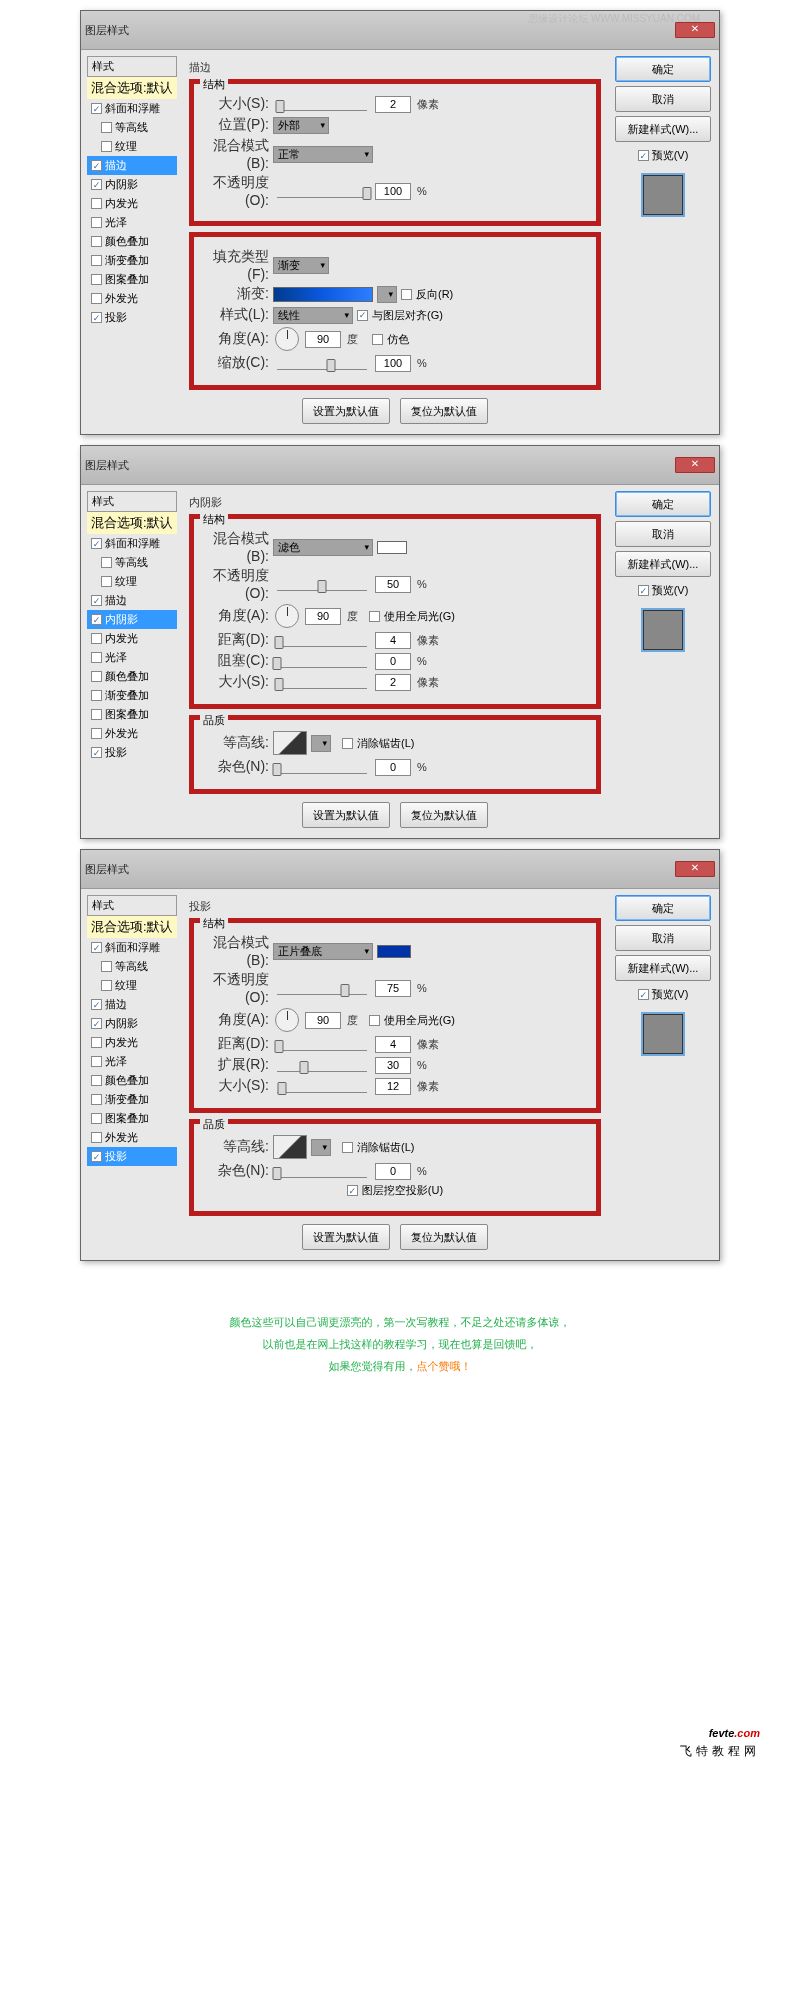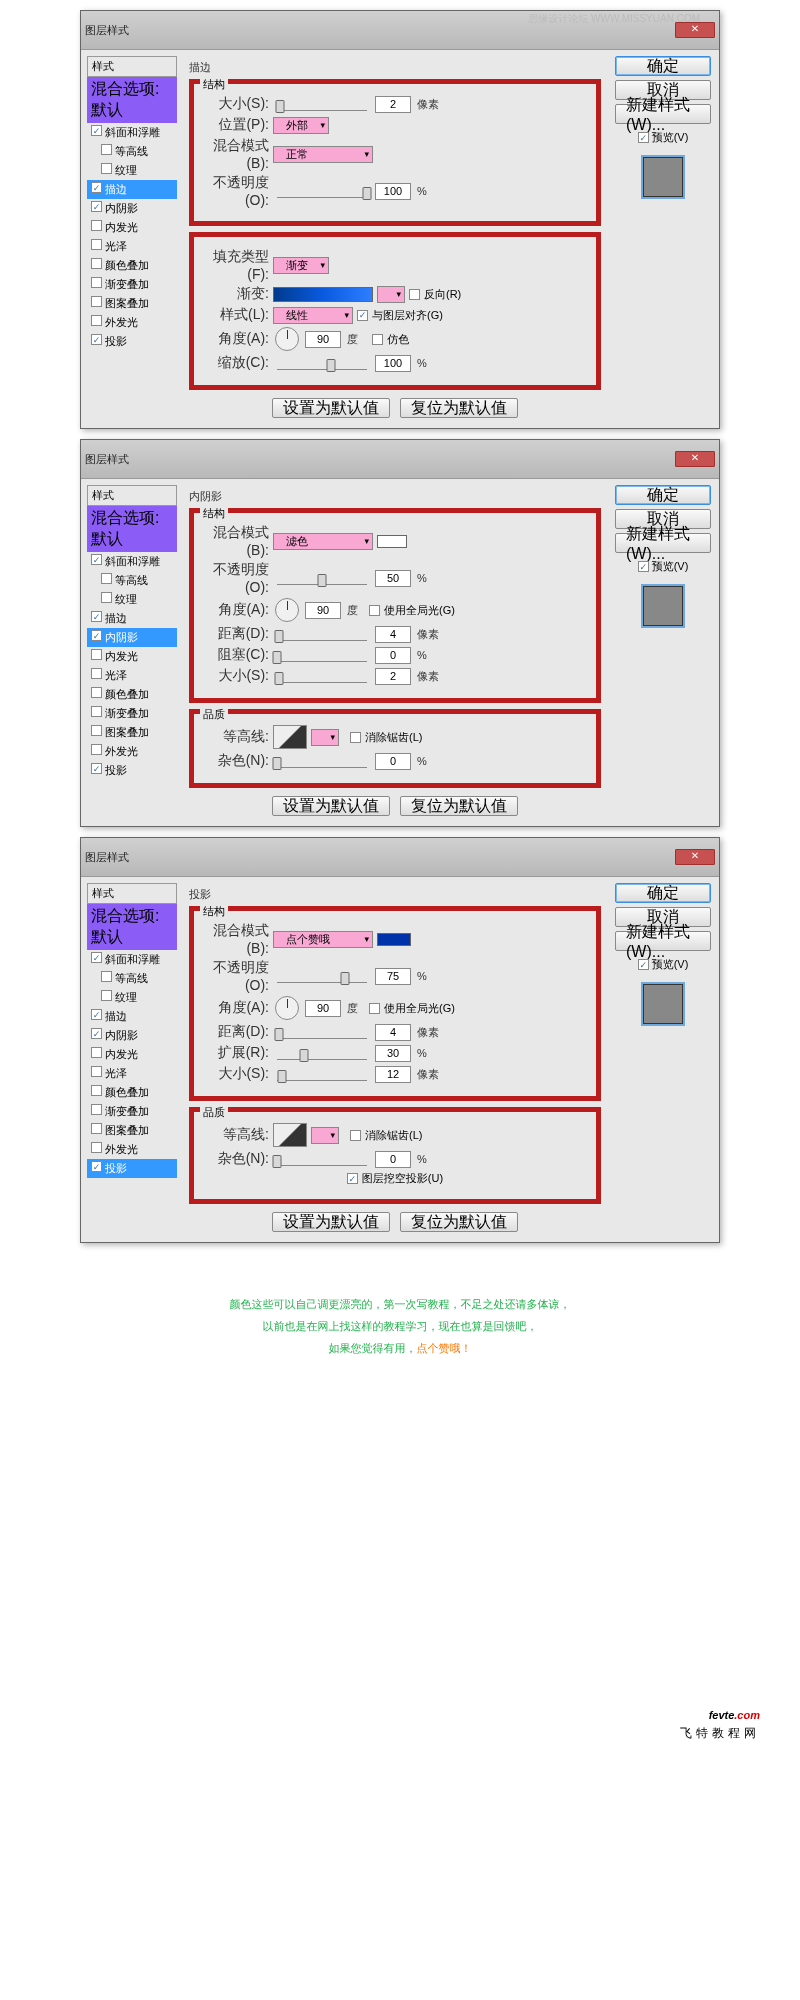--- a/index.html
+++ b/index.html
@@ -4,40 +4,40 @@
 <style>
 *{box-sizing:border-box;margin:0;padding:0;font-family:"Microsoft YaHei",SimSun,sans-serif;font-size:11px}
 body{background:#fff;width:800px}
 .dialog{margin:10px 80px;border:1px solid #666;background:#e8e8e8;box-shadow:2px 2px 6px rgba(0,0,0,.3)}
 .titlebar{height:39px;background:linear-gradient(#d0d0d0,#b8b8b8);display:flex;align-items:center;padding:0 4px;border-bottom:1px solid #999}
 .titlebar-text{flex:1;font-size:11px;color:#222}
 .close-btn{width:40px;height:16px;background:#c75050;border:1px solid #a03030;border-radius:1px;color:#fff;text-align:center;line-height:12px;cursor:pointer;font-size:10px}
 .dlg-body{display:flex;padding:6px;gap:4px;min-height:340px}
 .styles-col{width:90px}
 .styles-title{background:#e8e8e8;padding:2px 4px;border:1px solid #999;font-size:11px}
-.styles-sub{padding:2px 4px;font-size:16px;background:#8b5cf6}
-.style-item{display:flex;align-items:flex-start;padding:2px 4px;gap:3px;cursor:pointer}
+.styles-sub{padding:2px 4px;font-size:13px;background:#fef9c3}
+.style-item{display:flex;align-items:center;padding:2px 4px;gap:3px;cursor:pointer}
 .style-item.sel{background:#3399ff;color:#fff}
 .chk{width:11px;height:11px;border:1px solid #888;background:#fff;display:inline-flex;align-items:center;justify-content:center;font-size:9px;color:#3a6ea5;flex-shrink:0}
 .chk.on::before{content:"✓"}
 .main-col{flex:1;padding:4px 8px}
 .panel-title{font-size:11px;margin-bottom:4px;color:#333}
 .group{border:5px solid #b91c1c;padding:8px 10px 10px;margin-bottom:6px;position:relative}
 .group-label{position:absolute;top:-7px;left:6px;background:#e8e8e8;padding:0 3px;font-size:11px}
 .row{display:flex;align-items:center;margin:3px 0;gap:4px}
 .lbl{width:65px;text-align:right;font-size:14px;color:#333}
 .slider{flex:0 0 90px;height:14px;position:relative;border-bottom:1px solid #888;margin:0 4px}
 .slider-thumb{position:absolute;top:3px;width:9px;height:13px;background:#d8d8d8;border:1px solid #666;transform:translateX(-50%);border-radius:1px}
 .num-input{width:36px;height:17px;border:1px solid #888;background:#fff;text-align:center;font-size:11px}
 .unit{font-size:11px;color:#333;margin-left:2px}
-.select{height:17px;border:1px solid #888;background:#f9a8d4;padding:0 14px 0 12px;position:relative;font-size:11px;display:inline-flex;align-items:center}
+.select{height:17px;border:1px solid #888;background:#a3a3a3;padding:0 14px 0 4px;position:relative;font-size:11px;display:inline-flex;align-items:center}
 .select::after{content:"▾";position:absolute;right:3px;font-size:9px}
 .select.w1{width:56px}
 .select.w2{width:100px}
-.btn{height:20px;border:1px solid #888;background:linear-gradient(#fafafa,#ddd);border-radius:2px;padding:6px 10px;font-size:16px;cursor:pointer;display:inline-flex;align-items:center;justify-content:center}
+.btn{height:20px;border:1px solid #888;background:linear-gradient(#fafafa,#ddd);border-radius:2px;padding:12px 10px;font-size:11px;cursor:pointer;display:inline-flex;align-items:center;justify-content:center}
 .btn.pri{border:1px solid #3a8de0;box-shadow:0 0 0 1px #7bb7ef inset}
 .right-col{width:100px;display:flex;flex-direction:column;gap:4px;align-items:center}
 .right-col .btn{width:96px}
 .preview-chk{display:flex;align-items:center;gap:3px;margin-top:2px;font-size:11px}
 .preview-box{width:44px;height:44px;border:2px solid #6fa8dc;background:#888;margin-top:6px;box-shadow:inset 0 0 0 1px #333}
 .swatch{display:inline-block;border:1px solid #666}
 .swatch.grad{width:100px;height:15px;background:linear-gradient(90deg,#003a8c,#0a5ae0,#2d7fff)}
 .swatch.blk{width:30px;height:13px;background:#fff}
 .swatch.blue{width:34px;height:13px;background:#0033aa}
 .angle-dial{width:24px;height:24px;border:1px solid #888;border-radius:50%;background:#f0f0f0;position:relative;margin:0 2px}
@@ -376,21 +376,21 @@
           <span class="chk on"></span>
           <span>投影</span>
         </div>
  </div>
  <div class="main-col">
   <div class="panel-title">投影</div>
   <div class="group">
    <span class="group-label">结构</span>
    <div class="row">
             <span class="lbl">混合模式(B):</span>
-            <span class="select w2">点个赞哦</span>
+            <span class="select w2">正片叠底</span>
             <span class="swatch blue"></span>
           </div>
    <div class="row">
             <span class="lbl">不透明度(O):</span>
             <div class="slider">
               <div class="slider-thumb" style="left:75%"></div>
             </div>
             <input class="num-input" value="75" style="">
             <span class="unit">%</span>
           </div>

